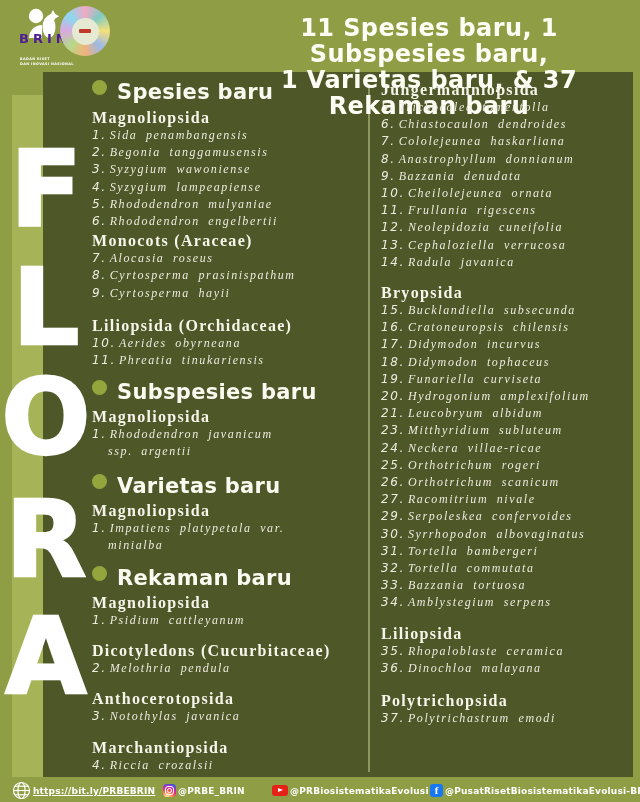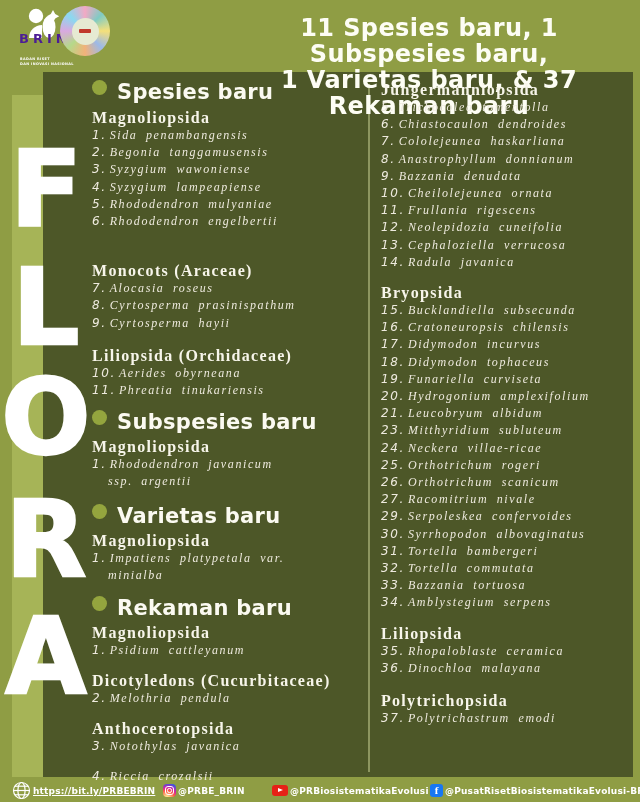--- a/index.html
+++ b/index.html
@@ -54,21 +54,21 @@
     font-size:16px;letter-spacing:1.3px;line-height:19px;white-space:nowrap;
   }
   .species-list{list-style:none;margin:0;padding:0;}
   .species-item{
     font-style:italic;font-size:12px;letter-spacing:1.6px;word-spacing:4px;
     line-height:17.2px;padding-left:16px;text-indent:-16px;color:#eeeade;white-space:nowrap;
   }
   .species-item .nm{white-space:pre-line;font-family:Liberation Serif, serif;}
   .species-item .num{margin-right:3px;}
   .mt2{margin-top:2px}.mt11{margin-top:11px}.mt12{margin-top:12px}
-  .mt13{margin-top:13px}.mt14{margin-top:14px}.mt15{margin-top:31px}.mt1{margin-top:1px}
+  .mt13{margin-top:13px}.mt14{margin-top:14px}.mt15{margin-top:1px}.mt1{margin-top:1px}
   
   .footer{position:absolute;left:0;top:779px;width:640px;height:23px;z-index:5;}
   .f-cluster{position:absolute;top:0;height:23px;display:flex;align-items:center;gap:2px;}
   .f-web{left:12px}.f-ig{left:163px}.f-yt{left:272px}.f-fb{left:430px}
   .f-text{color:#fff;font-weight:bold;font-size:9px;letter-spacing:.2px;white-space:nowrap;text-decoration:none;}
   a.f-text{text-decoration:underline;color:#fff;}
   .ig-icon{width:13px;height:13px;border-radius:4px;position:relative;flex:0 0 auto;
     background:radial-gradient(circle at 28% 110%,#fdf497 6%,#fd5949 46%,#d6249f 62%,#285AEB 92%);}
   .ig-icon::before{content:"";position:absolute;inset:2.2px;border:1.1px solid #fff;border-radius:3px;}
   .ig-icon::after{content:"";position:absolute;left:4.3px;top:4.3px;width:4.4px;height:4.4px;border:1.1px solid #fff;border-radius:50%;box-sizing:border-box;}
@@ -202,20 +202,21 @@
 
   <div class="group mt12">
     <div class="group-name">Anthocerotopsida</div>
     <ul class="species-list">
 
     <li class="species-item"><span class="num">3.</span><span class="nm">Notothylas javanica</span></li>
       </ul>
   </div>
 
   <div class="group mt12">
+    <div class="group-name">Marchantiopsida</div>
     <ul class="species-list">
 
     <li class="species-item"><span class="num">4.</span><span class="nm">Riccia crozalsii</span></li>
       </ul>
   </div>
 </div>
 
 <div class="col col-right">
 
   <div class="group">

